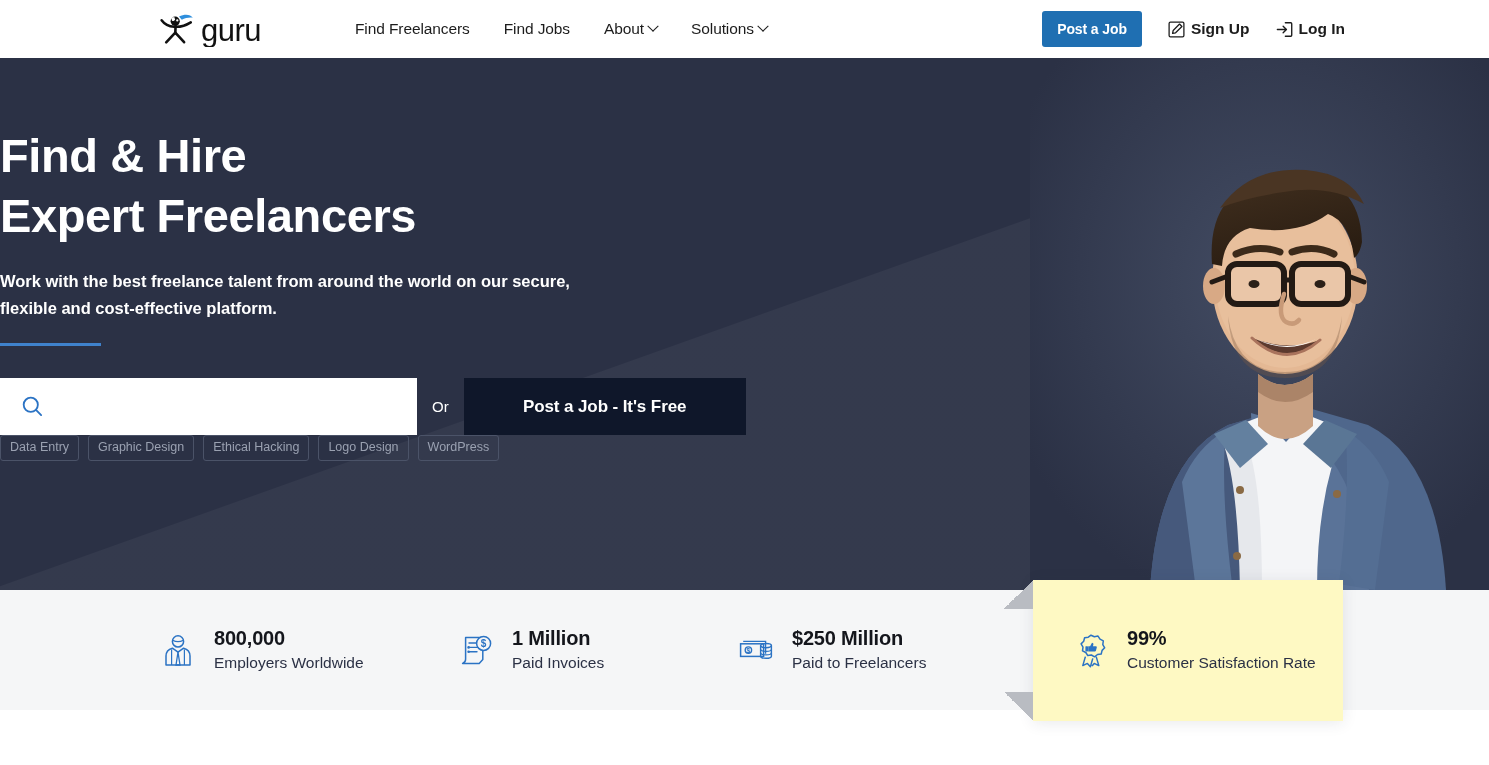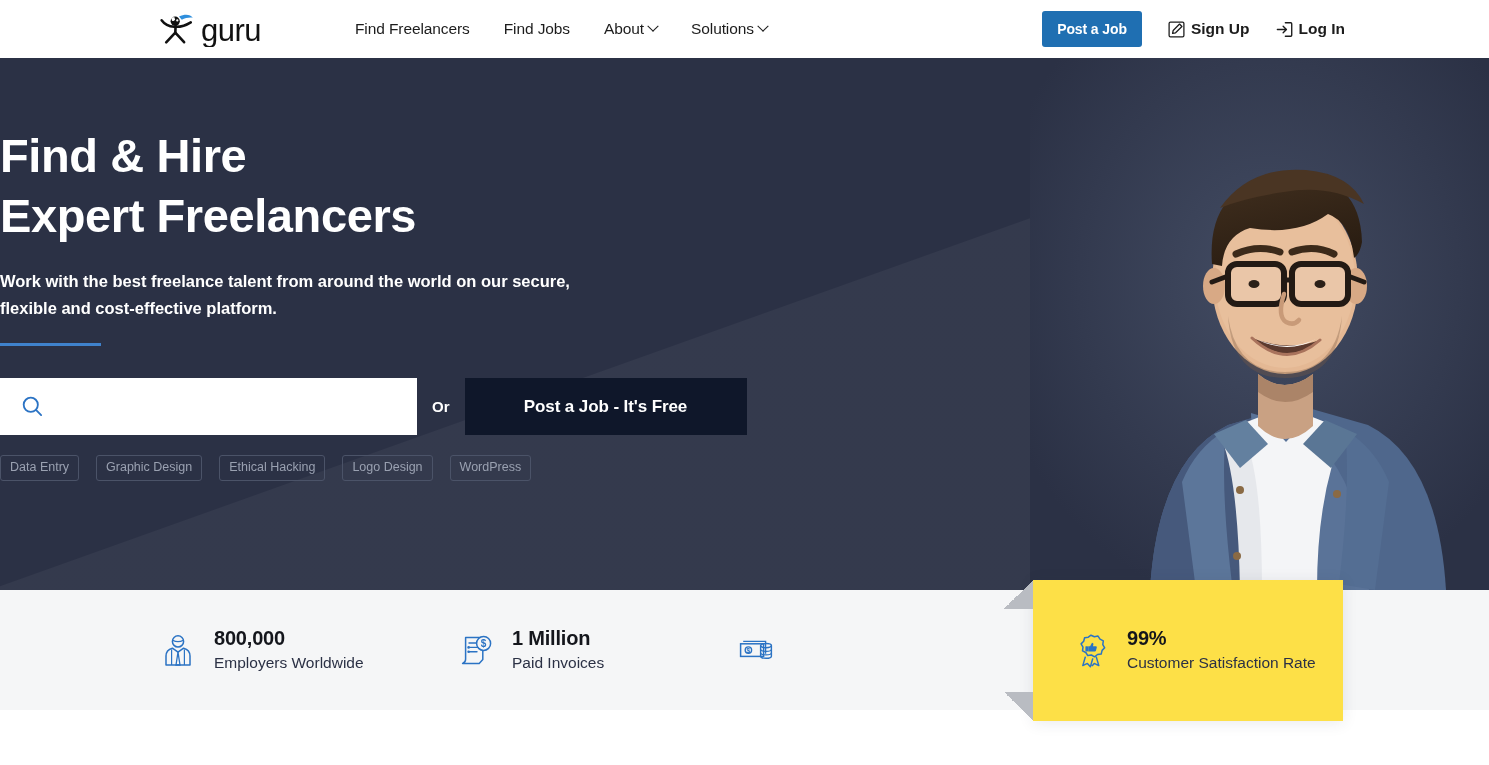--- a/index.html
+++ b/index.html
@@ -181,41 +181,40 @@
     border: none;
     cursor: pointer;
     display: flex;
     align-items: center;
     padding: 0 4px;
   }
 
   .or-text {
     color: #ffffff;
     font-size: 15px;
-    font-weight: bold;
+    font-weight: normal;
     margin: 0 15px;
   }
 
   .cta-btn {
     width: 282px;
     height: 57px;
     background: #0f172a;
     color: #ffffff;
     border: none;
     font-size: 17px;
     font-weight: bold;
     cursor: pointer;
     font-family: "Liberation Sans", sans-serif;
     letter-spacing: -0.1px;
   }
 
   .tags {
-    margin-top: 20px;
-    display: flex;
-    gap: 17px;
+    display: flex;
+    gap: 9px;
   }
 
   .tag {
     border: 1px solid #4b5368;
     border-radius: 3px;
     color: #9aa1b1;
     font-size: 12.5px;
     padding: 5px 9px 6px;
     cursor: pointer;
     white-space: nowrap;
@@ -267,21 +266,21 @@
     margin-top: 1px;
   }
 
   
   .float-card {
     position: absolute;
     left: 1033px;
     top: 580px;
     width: 310px;
     height: 141px;
-    background: #fde047;
+    background: #fef9c3;
     z-index: 20;
     display: flex;
     align-items: center;
     padding-left: 39px;
     gap: 17px;
     box-shadow: 0 2px 14px rgba(40,48,70,0.10);
   }
 
   .flap {
     position: absolute;
@@ -512,20 +511,24 @@
       <svg width="36" height="36" viewBox="0 0 36 36">
         <rect x="2.6" y="11.8" width="23" height="12.6" fill="none" stroke="#2b73c4" stroke-width="1.5"></rect>
         <circle cx="10.4" cy="18.1" r="3.2" fill="none" stroke="#2b73c4" stroke-width="1.4"></circle>
         <text x="10.4" y="21" font-family="'Liberation Sans', sans-serif" font-size="6.6" font-weight="bold" fill="#2b73c4" text-anchor="middle">$</text>
         <path d="M5.2 9.4h22.4v12.4" fill="none" stroke="#2b73c4" stroke-width="1.3"></path>
         <ellipse cx="28" cy="13.6" rx="5.4" ry="2.1" fill="none" stroke="#2b73c4" stroke-width="1.4"></ellipse>
         <path d="M22.6 13.6v10.6q0 2.1 5.4 2.1t5.4-2.1V13.6" fill="none" stroke="#2b73c4" stroke-width="1.4"></path>
         <path d="M22.6 17.2q0 2.1 5.4 2.1t5.4-2.1M22.6 20.8q0 2.1 5.4 2.1t5.4-2.1" fill="none" stroke="#2b73c4" stroke-width="1.2"></path>
       </svg>
     </span>
+    <div>
+      <div class="stat-value">$250 Million</div>
+      <div class="stat-label">Paid to Freelancers</div>
+    </div>
   </div>
 </section>
 
 <div class="bottom-strip"></div>
 
 <div class="float-card">
   <div class="flap top"></div>
   <div class="flap bot"></div>
 
   <span class="stat-icon">

